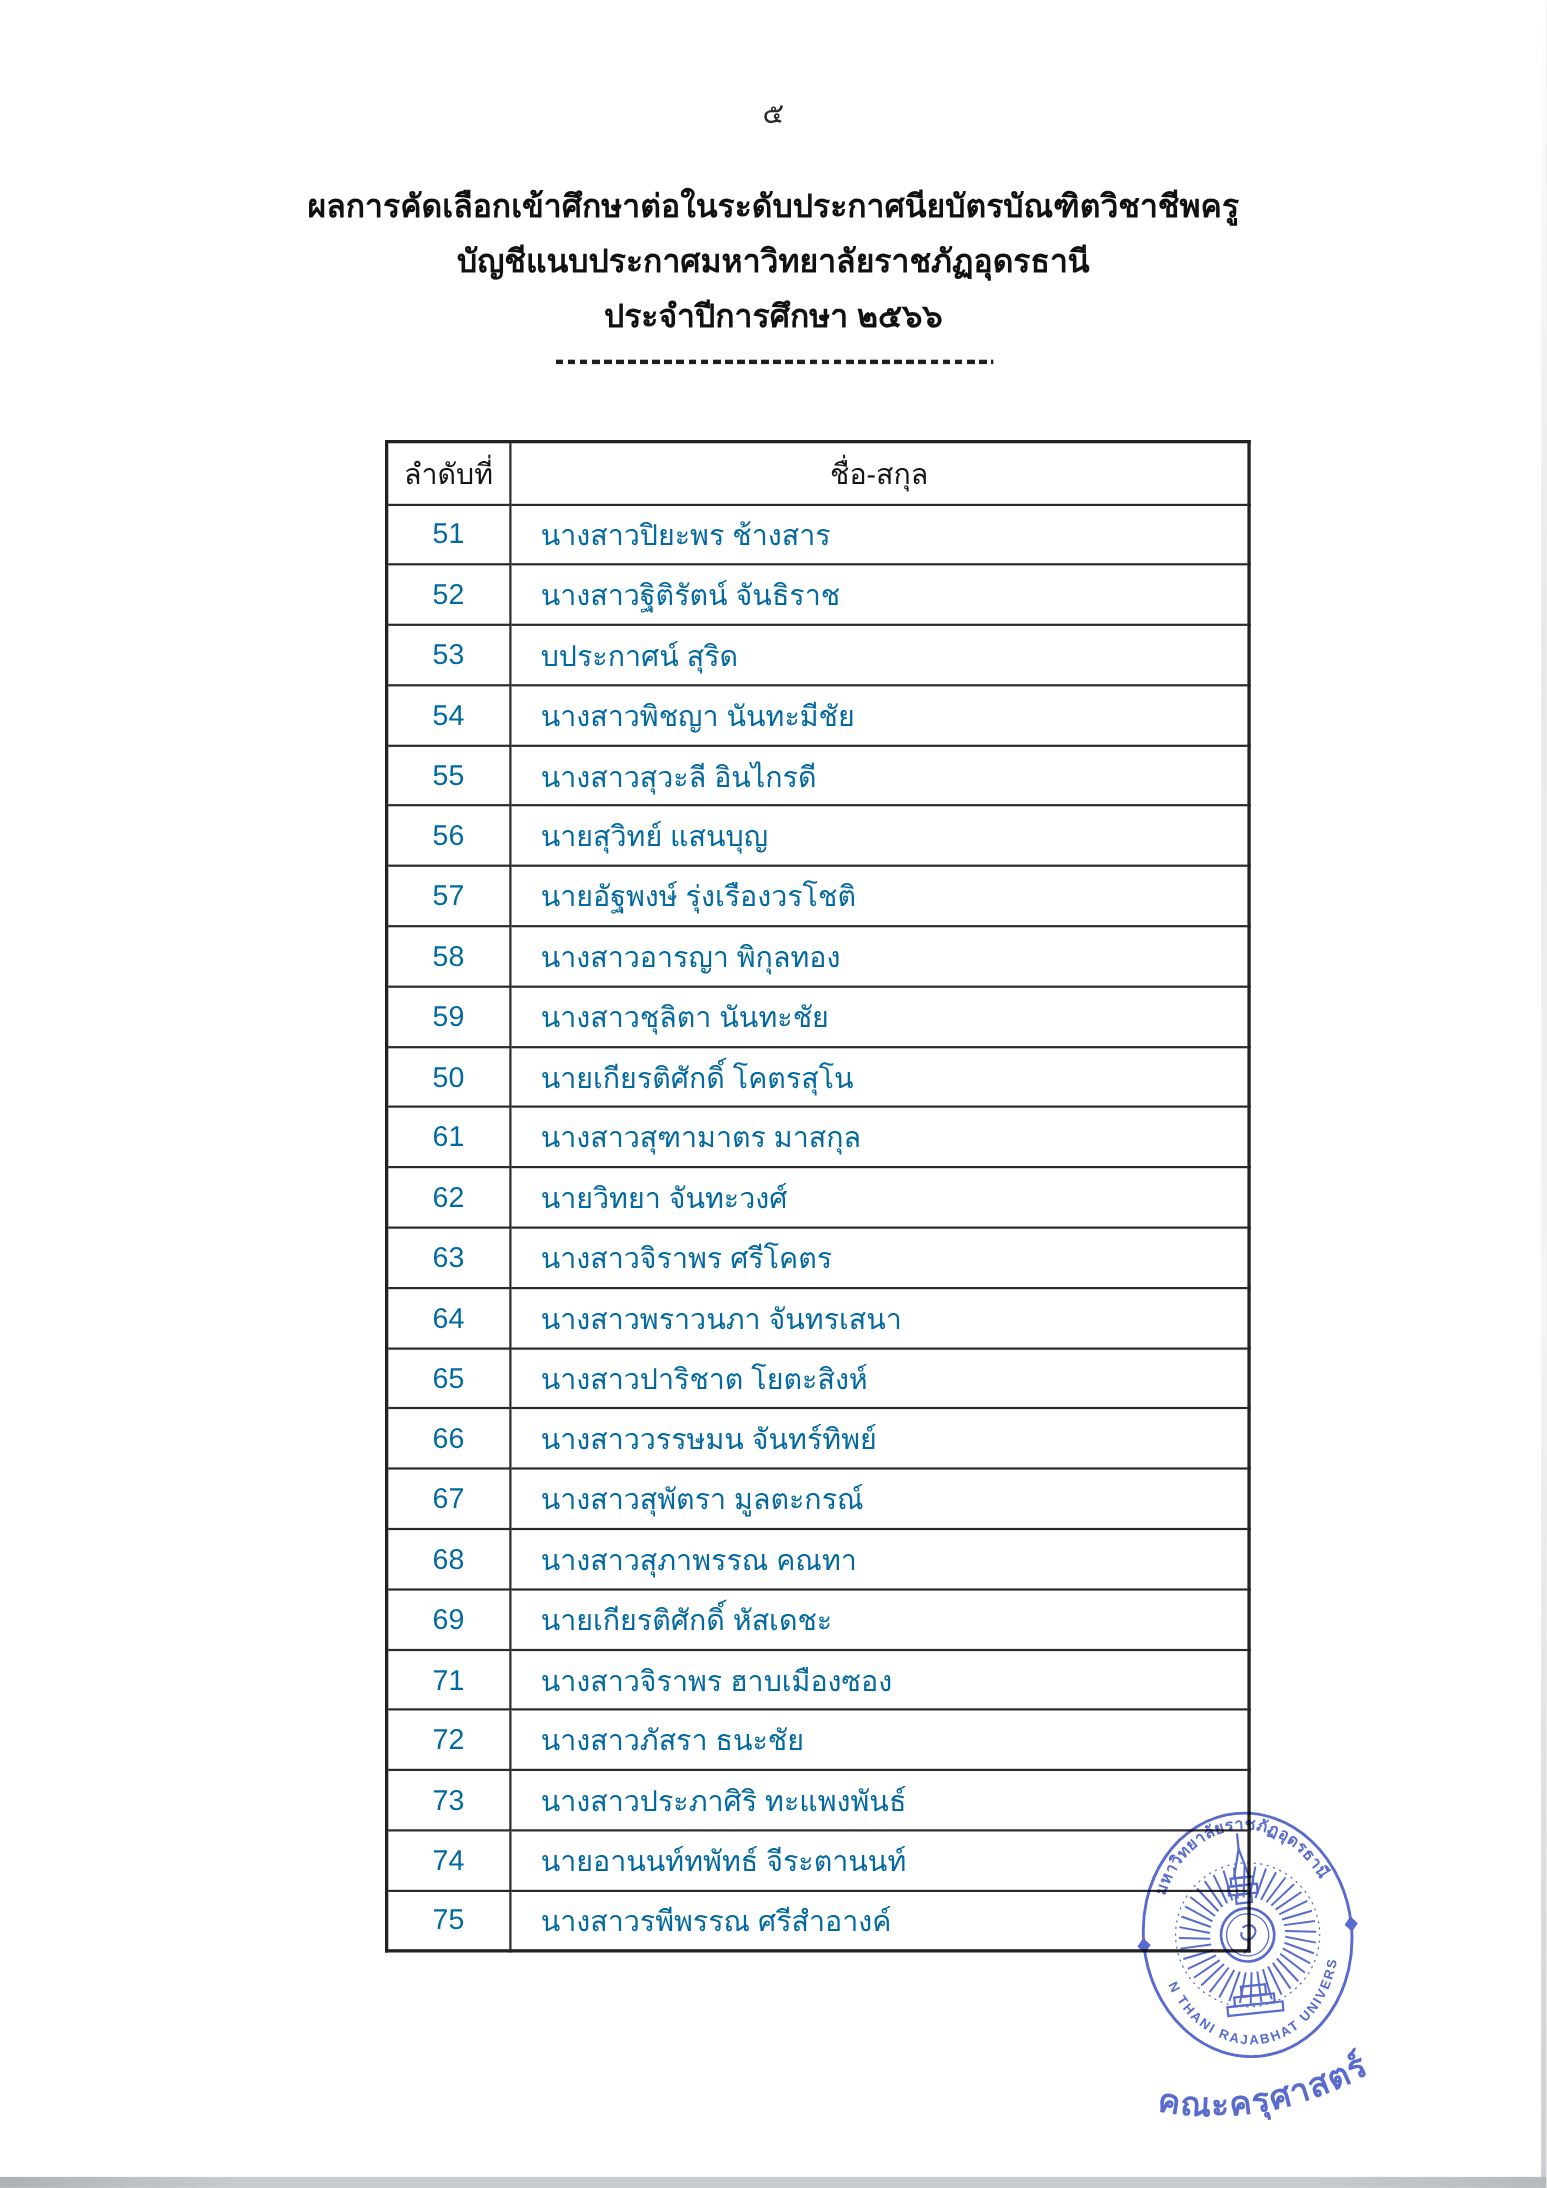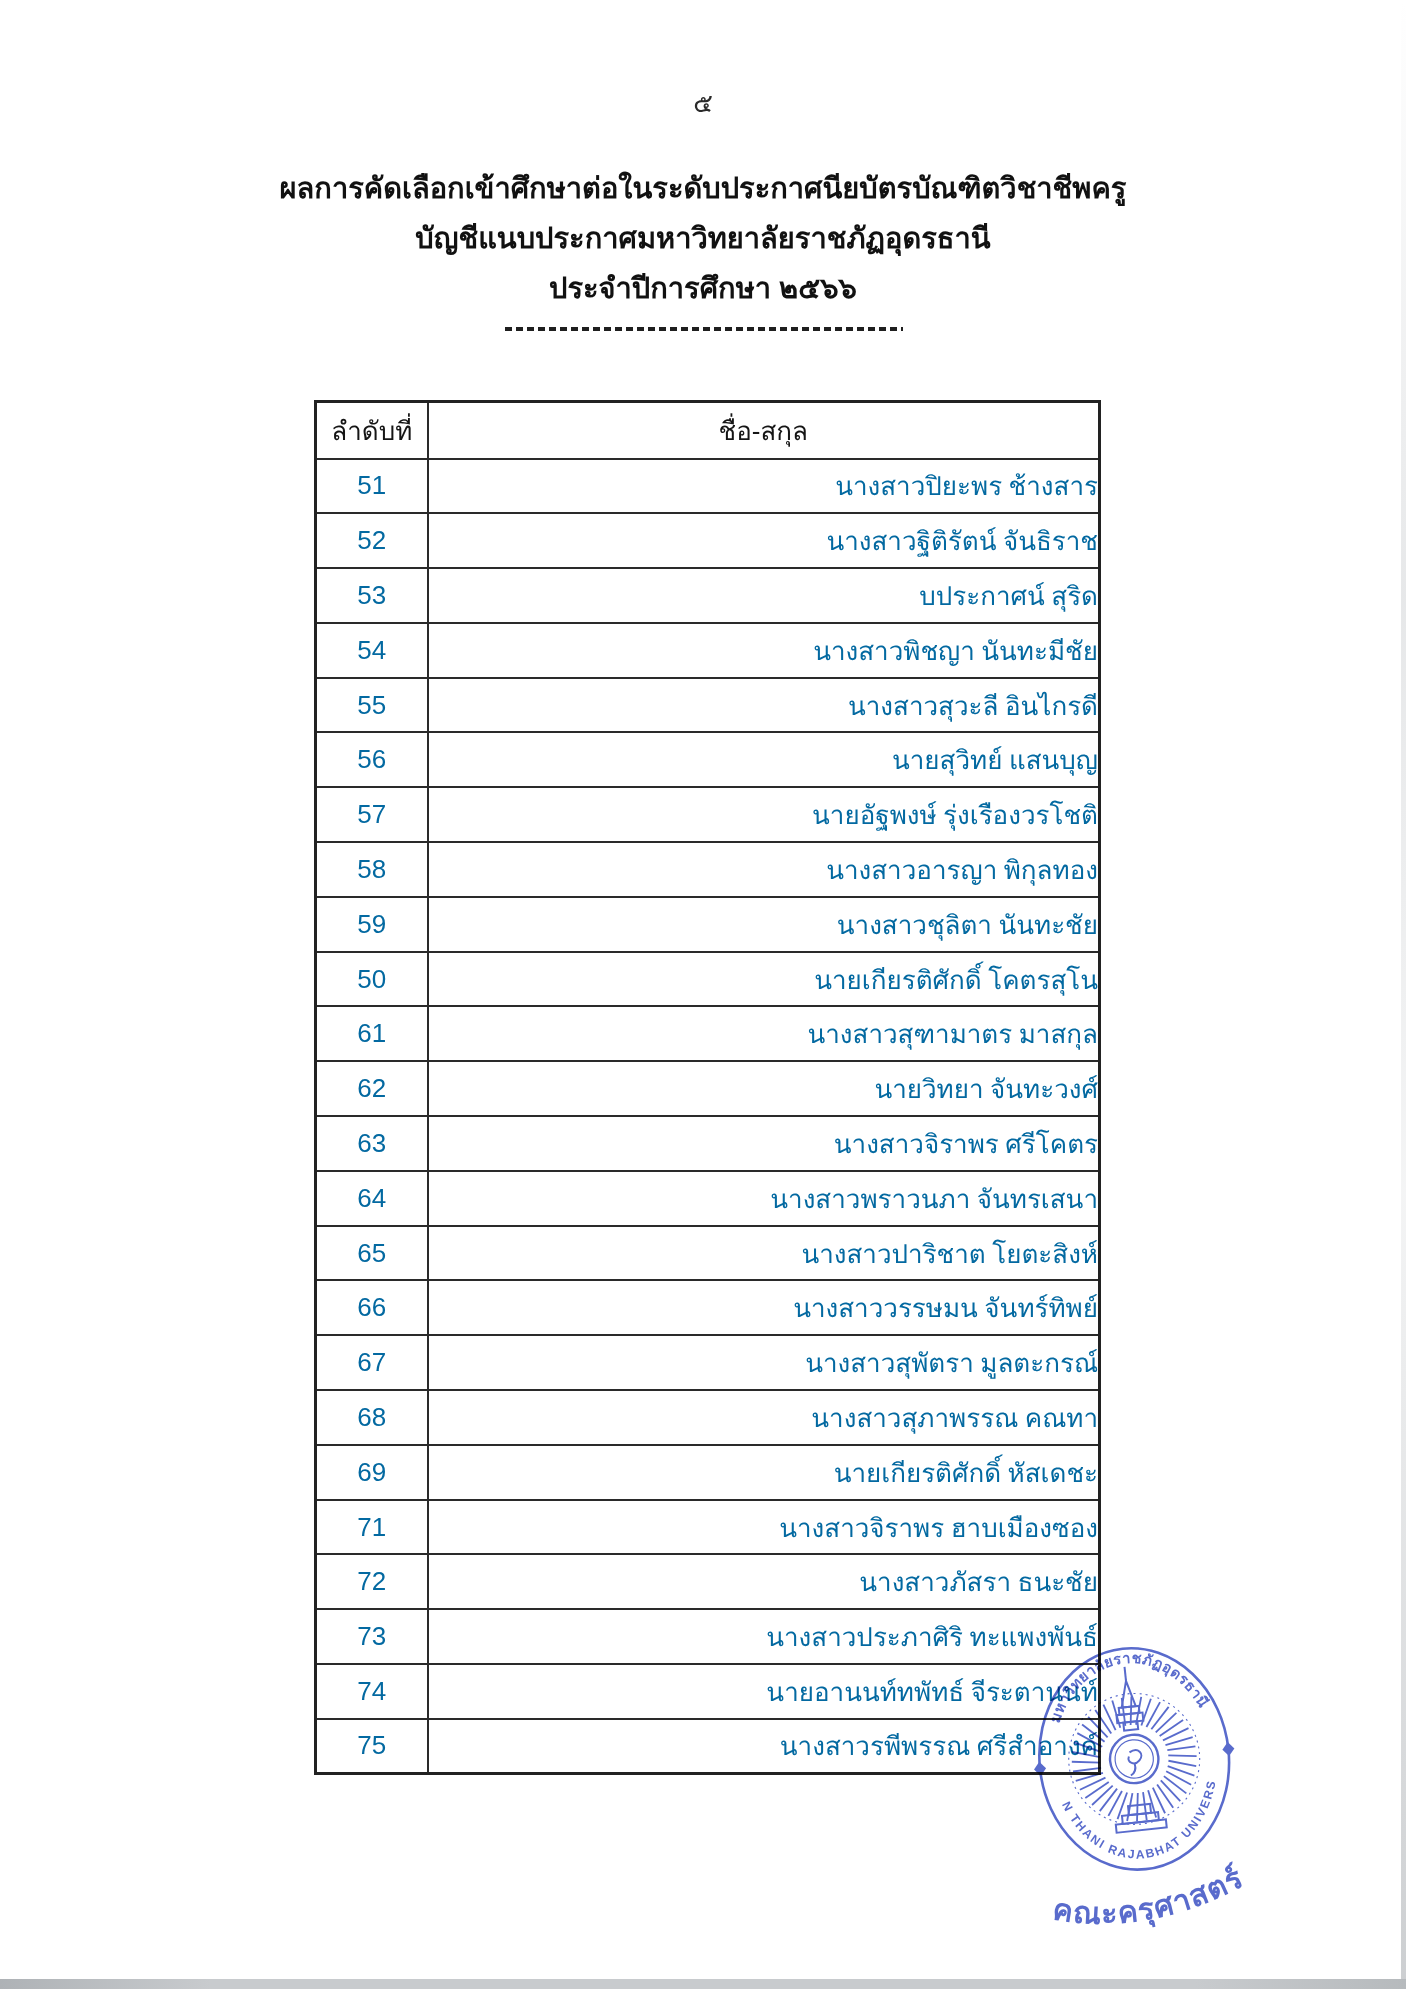--- a/index.html
+++ b/index.html
@@ -27,30 +27,30 @@
     background: repeating-linear-gradient(90deg, #1f1f1f 0 7px, transparent 7px 11px);
   }
   .results-table {
     position: absolute; top: 400px; left: 314px; width: 787px;
     border-collapse: collapse;
     table-layout: fixed;
   }
   .results-table, .results-table th, .results-table td {
     border: 2px solid #2a2a2a;
   }
-  .results-table { border: 3px solid #222; }
+  .results-table { border: 3px solid #222; margin-left: 36px; }
   .results-table th {
     height: 57px;
     font-size: 26px; font-weight: 500; color: #151515;
     text-align: center; vertical-align: middle;
   }
   .col-order { width: 112px; }
   .results-table td { height: 54.8px; vertical-align: middle; font-size: 26px; color: #0369a1; }
   .cell-no { text-align: center; font-size: 25px; }
-  .cell-name { text-align: right; padding-left: 27px; font-family: Liberation Serif, serif; }
+  .cell-name { text-align: left; padding-left: 27px; }
   .stamp {
     position: absolute; top: 1608px; left: 1000px; width: 272px; height: 336px;
     transform: rotate(-6deg);
     opacity: 0.86;
     mix-blend-mode: multiply;
     pointer-events: none;
   }
   .stamp svg { width: 100%; height: 100%; }
   .edge-bottom {
     position: absolute; left: 0; bottom: 0; width: 100%; height: 10px;

